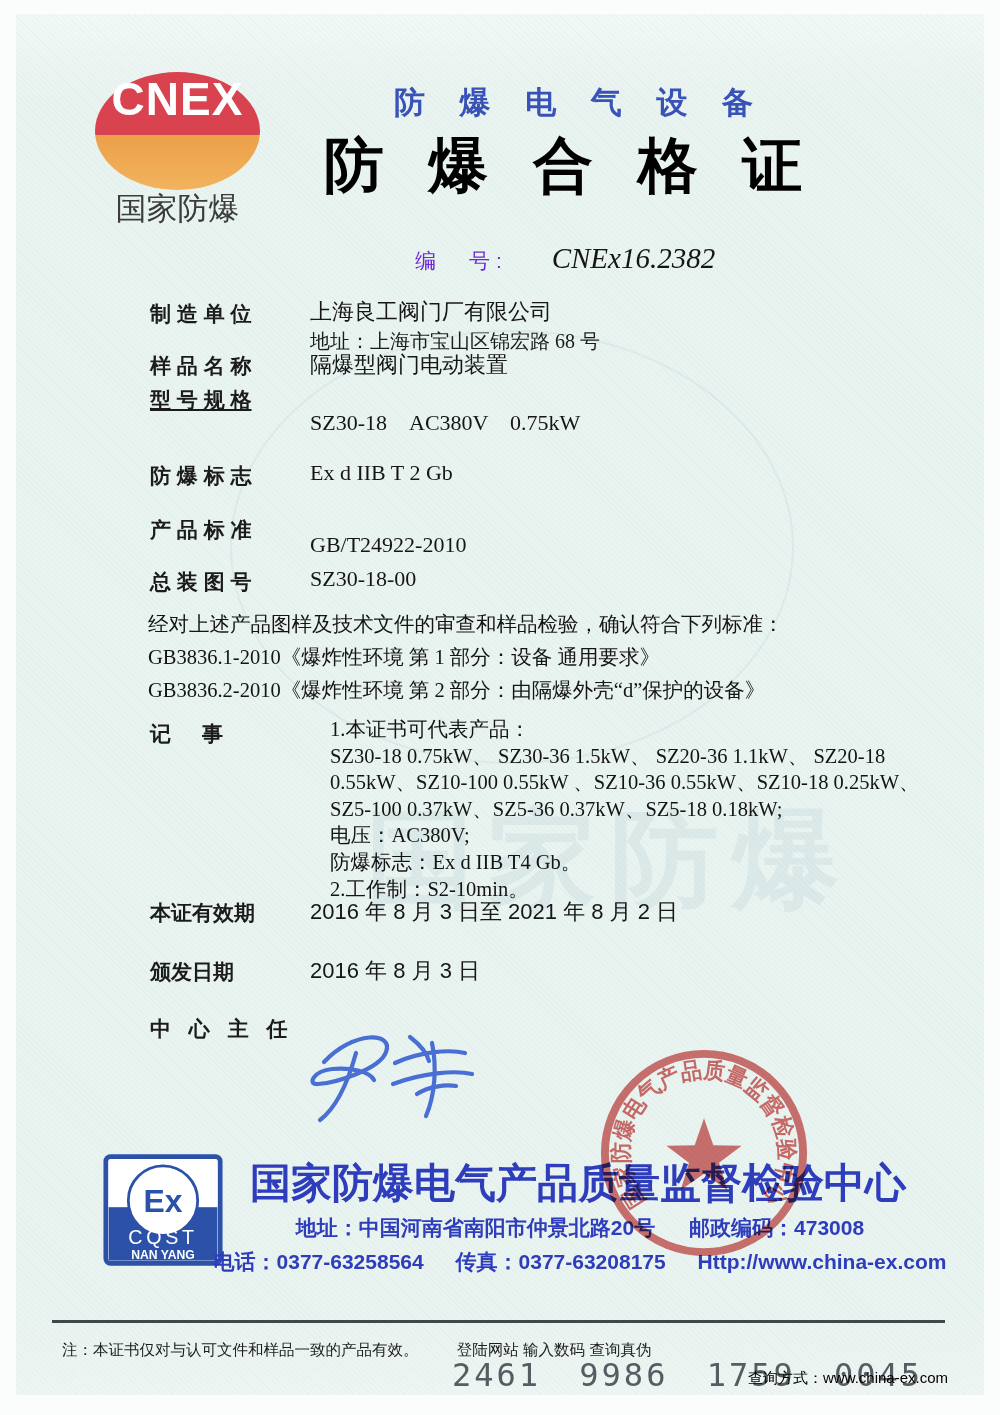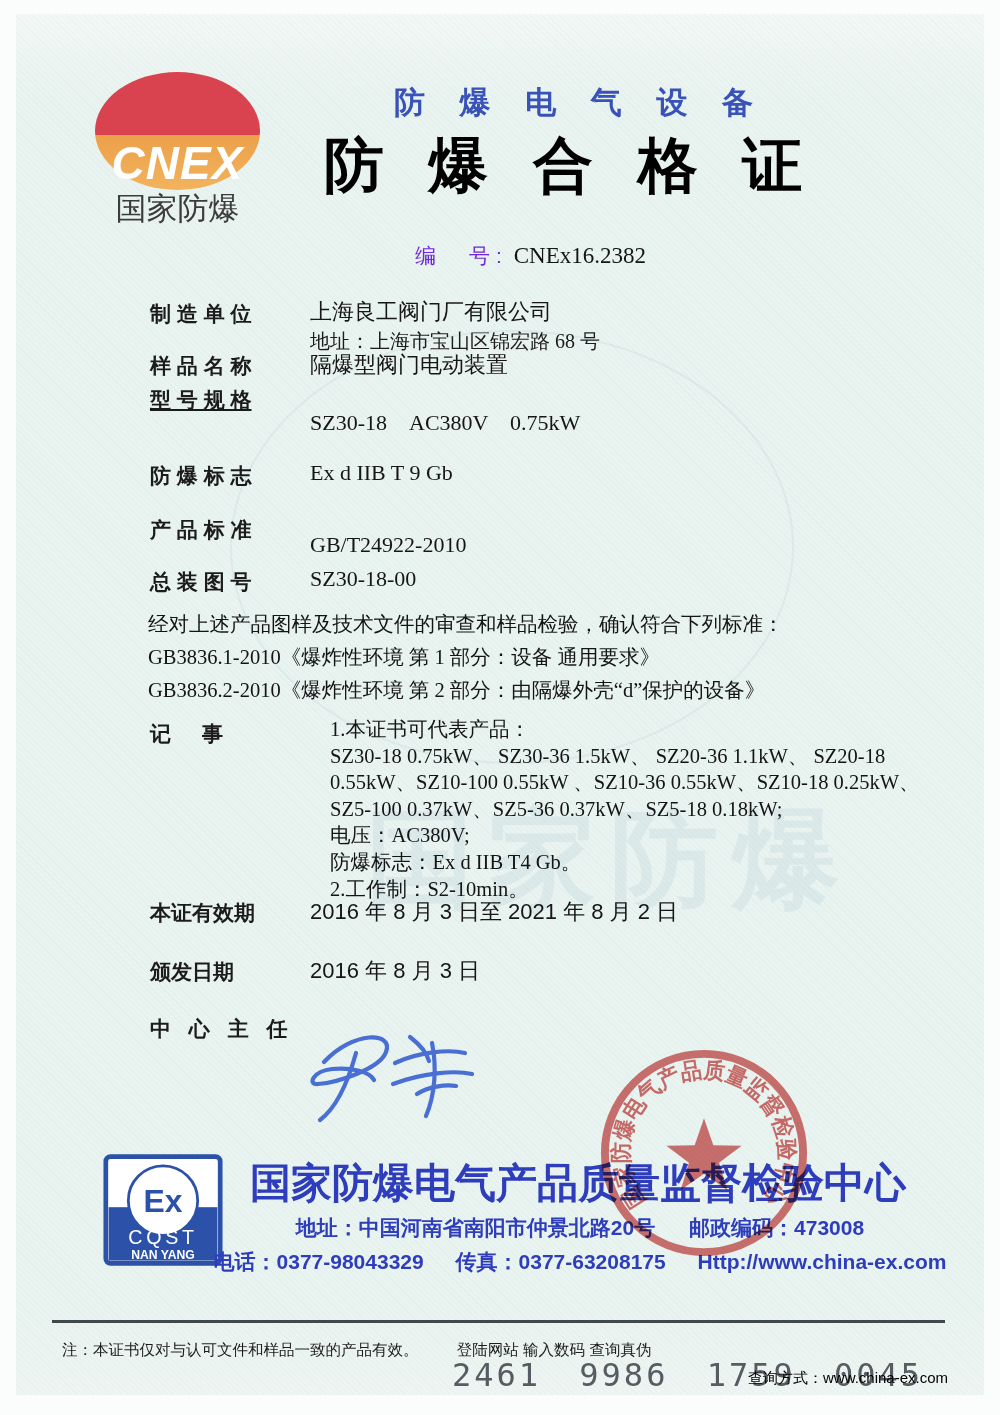--- a/index.html
+++ b/index.html
@@ -21,32 +21,32 @@
     color:rgba(130,170,195,0.13);z-index:0;white-space:nowrap;
   }
   .wm-arc{
     position:absolute;left:230px;top:330px;width:560px;height:430px;border-radius:50%;
     border:2px solid rgba(140,185,210,0.14);z-index:0;
   }
   
   .cnex-oval{
     position:absolute;left:95px;top:72px;width:165px;height:118px;border-radius:50%;
     background:linear-gradient(180deg,#d8434f 0%, #d8434f 53%, #eca04a 53%, #f2b35d 100%);
-    display:flex;align-items:flex-end;justify-content:center;z-index:1;font-style:italic;
+    display:flex;align-items:flex-start;justify-content:center;z-index:1;
   }
   .cnex-oval span{color:#fff;font-size:46px;font-weight:bold;letter-spacing:1px;}
   .cnex-caption{position:absolute;left:85px;top:188px;width:185px;text-align:center;
     font-size:31px;color:#3c3c3c;z-index:1;}
   .supertitle{position:absolute;left:320px;top:82px;width:520px;text-align:center;
     font-size:31px;font-weight:bold;color:#3952b8;letter-spacing:13px;z-index:1;white-space:nowrap;}
   .doctitle{position:absolute;left:290px;top:126px;width:560px;text-align:center;
     font-size:60px;font-weight:bold;color:#000000;letter-spacing:14px;z-index:1;white-space:nowrap;}
   .certno{position:absolute;left:415px;top:242px;z-index:1;font-size:21px;}
   .certno .lab{letter-spacing:6px;color:#6d28d9;}
-  .certno .val{font-family:"Liberation Serif", serif;font-size:23px;color:#151515;}
+  .certno .val{font-family:"Liberation Serif", serif;font-size:29px;margin-left:38px;color:#151515;font-style:italic;}
   
   .flabel{position:absolute;left:150px;font-size:21px;font-weight:600;color:#1b1b1b;z-index:1;white-space:nowrap;}
   .fvalue{position:absolute;left:310px;font-family:"Liberation Serif", serif;font-size:22px;color:#161616;z-index:1;white-space:nowrap;}
   .manu-lab{top:300px;} .manu-val{top:297px;}
   .manu-addr{position:absolute;left:310px;top:328px;font-family:"Liberation Serif", serif;font-size:20px;z-index:1;}
   .f0l{top:352px;} .f0v{top:350px;}
   .f1l{top:386px;text-decoration:underline;} .f1v{top:408px;}
   .f2l{top:462px;} .f2v{top:460px;}
   .f3l{top:516px;} .f3v{top:532px;text-align:right;}
   .f4l{top:568px;} .f4v{top:566px;}
@@ -99,21 +99,21 @@
 
 <div class="flabel manu-lab">制 造 单 位</div>
 <div class="fvalue manu-val">上海良工阀门厂有限公司</div>
 <div class="manu-addr">地址：上海市宝山区锦宏路 68 号</div>
 
 <div class="flabel f0l">样 品 名 称</div>
 <div class="fvalue f0v">隔爆型阀门电动装置</div>
 <div class="flabel f1l">型 号 规 格</div>
 <div class="fvalue f1v">SZ30-18　AC380V　0.75kW</div>
 <div class="flabel f2l">防 爆 标 志</div>
-<div class="fvalue f2v">Ex d IIB T 9 Gb</div>
+<div class="fvalue f2v">Ex d IIB T 2 Gb</div>
 <div class="flabel f3l">产 品 标 准</div>
 <div class="fvalue f3v">GB/T24922-2010</div>
 <div class="flabel f4l">总 装 图 号</div>
 <div class="fvalue f4v">SZ30-18-00</div>
 
 <div class="standards">
   <div>经对上述产品图样及技术文件的审查和样品检验，确认符合下列标准：</div>
   <div>GB3836.1-2010《爆炸性环境 第 1 部分：设备 通用要求》</div>
   <div>GB3836.2-2010《爆炸性环境 第 2 部分：由隔爆外壳“d”保护的设备》</div>
 </div>
@@ -166,21 +166,21 @@
   <text x="64" y="96" text-anchor="middle" font-size="21" letter-spacing="4" fill="#ffffff">CQST</text>
   <text x="64" y="112" text-anchor="middle" font-size="13" font-weight="bold" fill="#ffffff">NAN YANG</text>
 </svg>
 
 <div class="org-name">国家防爆电气产品质量监督检验中心</div>
 <div class="addr-row">
   <span>地址：中国河南省南阳市仲景北路20号</span>
   <span class="gap">邮政编码：473008</span>
 </div>
 <div class="tel-row">
-  <span>电话：0377-98043329</span>
+  <span>电话：0377-63258564</span>
   <span class="gap">传真：0377-63208175</span>
   <span class="gap">Http://www.china-ex.com</span>
 </div>
 
 <div class="divider"></div>
 <div class="bottom-note">
   <span>注：本证书仅对与认可文件和样品一致的产品有效。</span>
   <span class="gap">登陆网站 输入数码 查询真伪</span>
 </div>
 <div class="verify-code">2461 9986 1759 0045</div>

